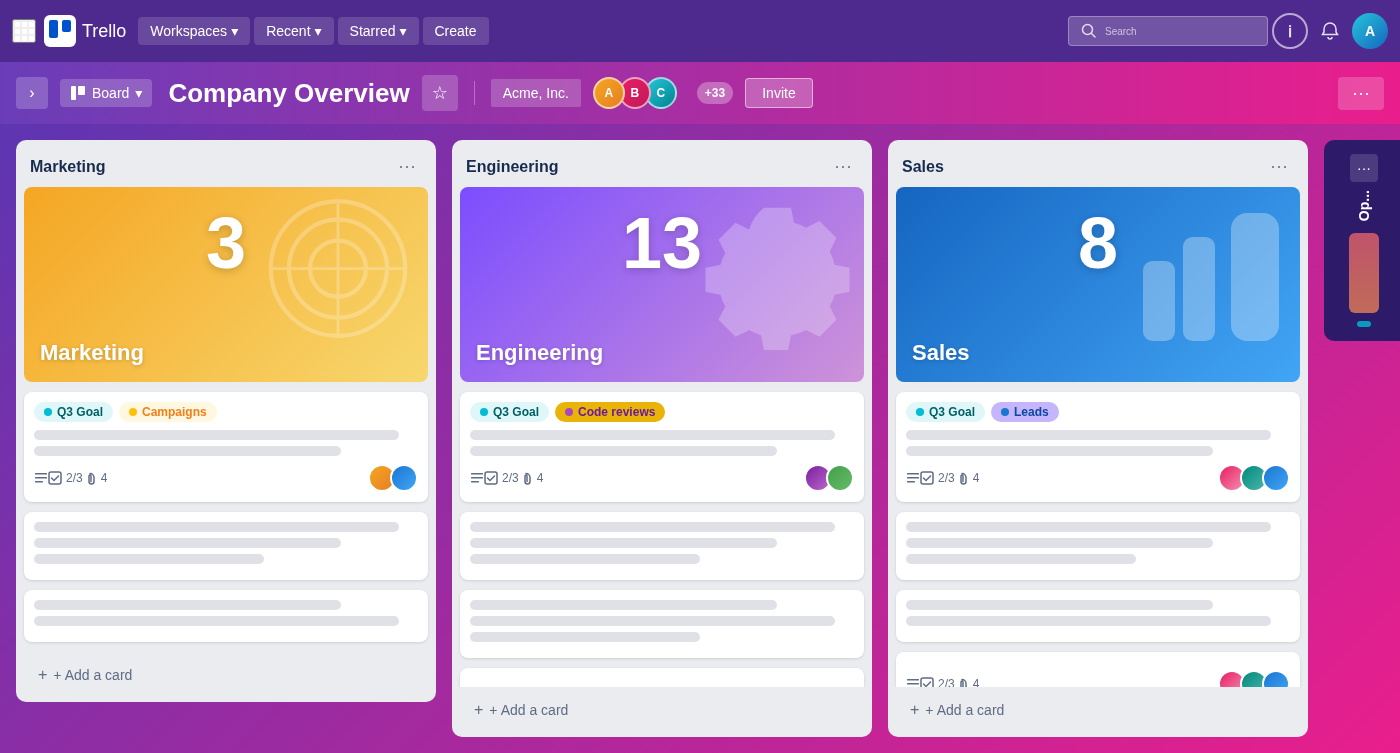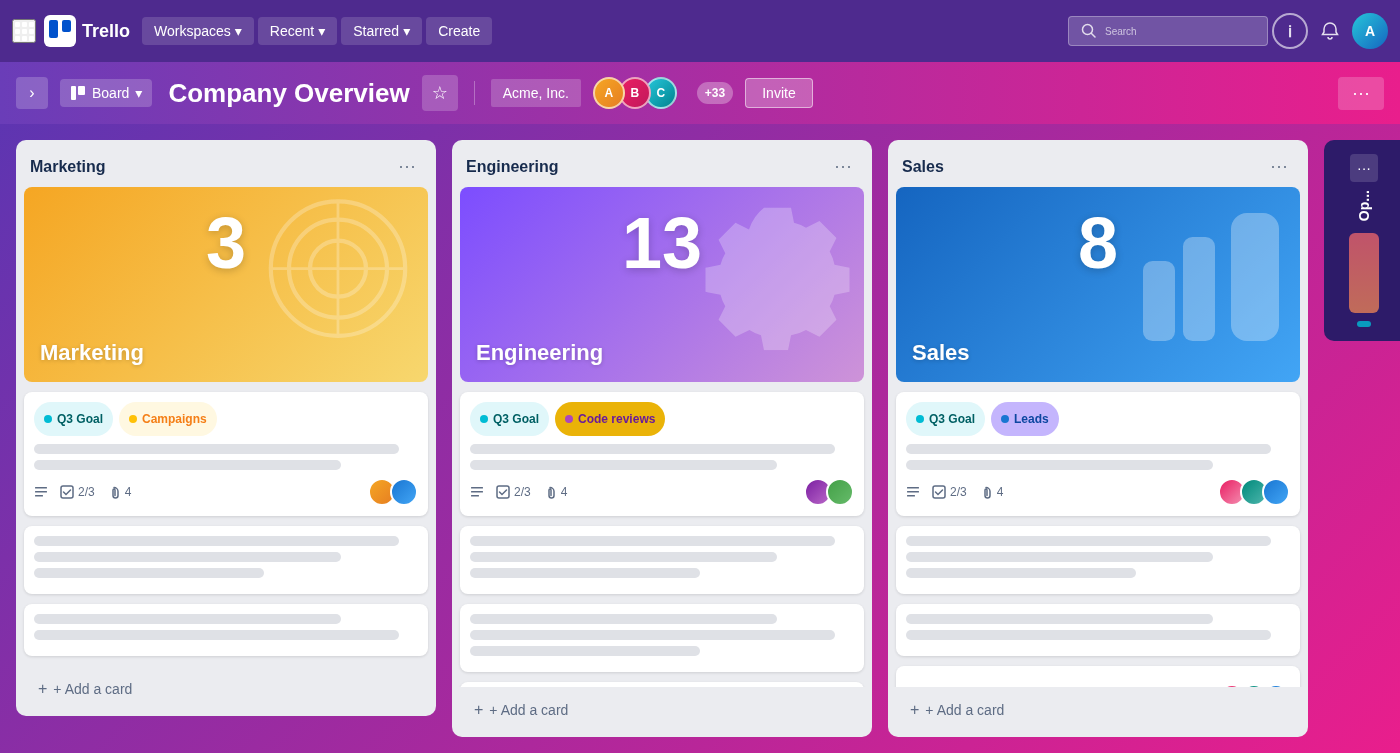--- a/index.html
+++ b/index.html
@@ -10,21 +10,21 @@
       height: 62px;
       background: #4e2a8e;
       display: flex;
       align-items: center;
       padding: 0 12px;
       gap: 4px;
       position: relative;
       z-index: 10;
     }
     .nav-grid-icon { color: #fff; font-size: 18px; margin-right: 4px; cursor: pointer; display: flex; align-items: center; }
-    .trello-logo { display: flex; align-items: center; gap: 6px; color: #fff; font-weight: 700; font-size: 18px; margin-right: 8px; }
+    .trello-logo { display: flex; align-items: center; gap: 6px; color: #fff; font-weight: 400; font-size: 18px; margin-right: 8px; }
     .trello-logo-icon { width: 32px; height: 32px; }
     .nav-btn {
       background: rgba(255,255,255,0.15);
       border: none;
       color: #fff;
       padding: 6px 12px;
       border-radius: 4px;
       font-size: 14px;
       cursor: pointer;
       display: flex;
@@ -239,21 +239,21 @@
 
     
     .card-tags {
       display: flex;
       flex-wrap: wrap;
       gap: 6px;
       margin-bottom: 8px;
     }
     .tag {
       display: flex; align-items: center; gap: 5px;
-      padding: 10px 10px; border-radius: 20px;
+      padding: 3px 10px; border-radius: 20px;
       font-size: 12px; font-weight: 600; text-align: right;
     }
     .tag-dot { width: 8px; height: 8px; border-radius: 50%; }
     .tag-cyan { background: #e0f7fa; color: #006064; }
     .tag-cyan .tag-dot { background: #00bcd4; }
     .tag-yellow { background: #fff8e1; color: #f57f17; }
     .tag-yellow .tag-dot { background: #ffc107; }
     .tag-purple { background: #eab308; color: #6a1b9a; }
     .tag-purple .tag-dot { background: #ab47bc; }
     .tag-blue { background: #c4b5fd; color: #0d47a1; }
@@ -266,21 +266,20 @@
       margin-bottom: 6px;
     }
     .skeleton-line.short { width: 60%; }
     .skeleton-line.medium { width: 80%; }
     .skeleton-line.long { width: 95%; }
 
     
     .card-footer {
       display: flex;
       align-items: center;
-      gap: 12px;
       margin-top: 8px;
     }
     .card-meta {
       display: flex;
       align-items: center;
       gap: 4px;
       font-size: 12px;
       color: #5e6c84;
     }
     .card-avatars {

